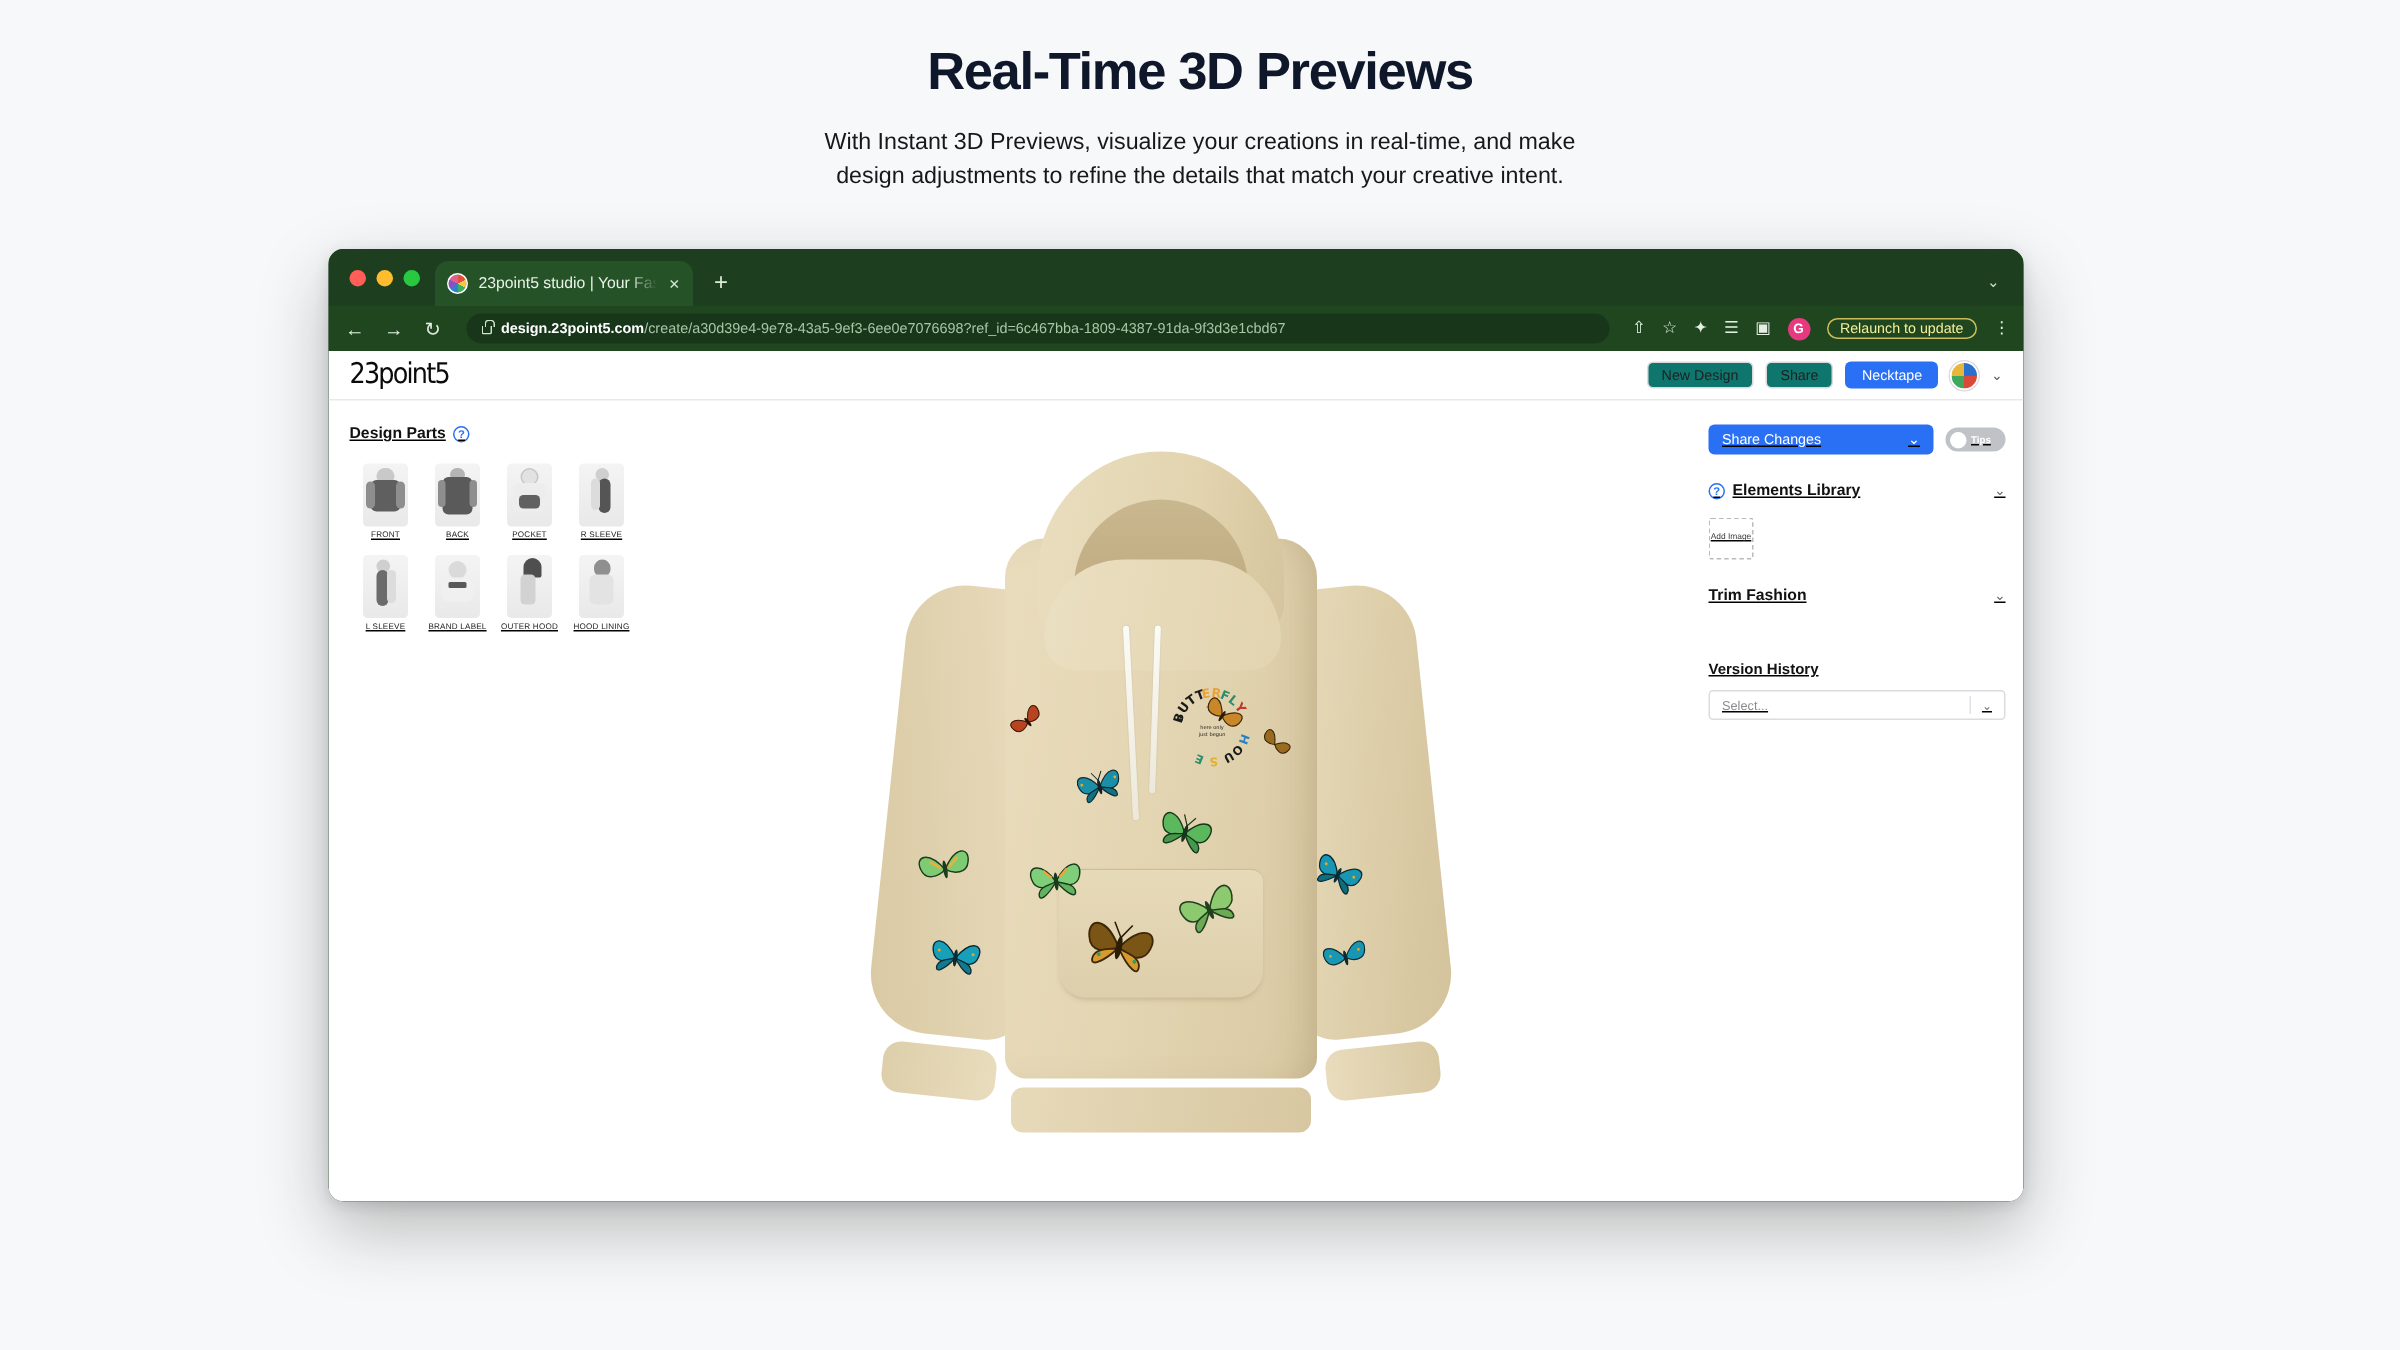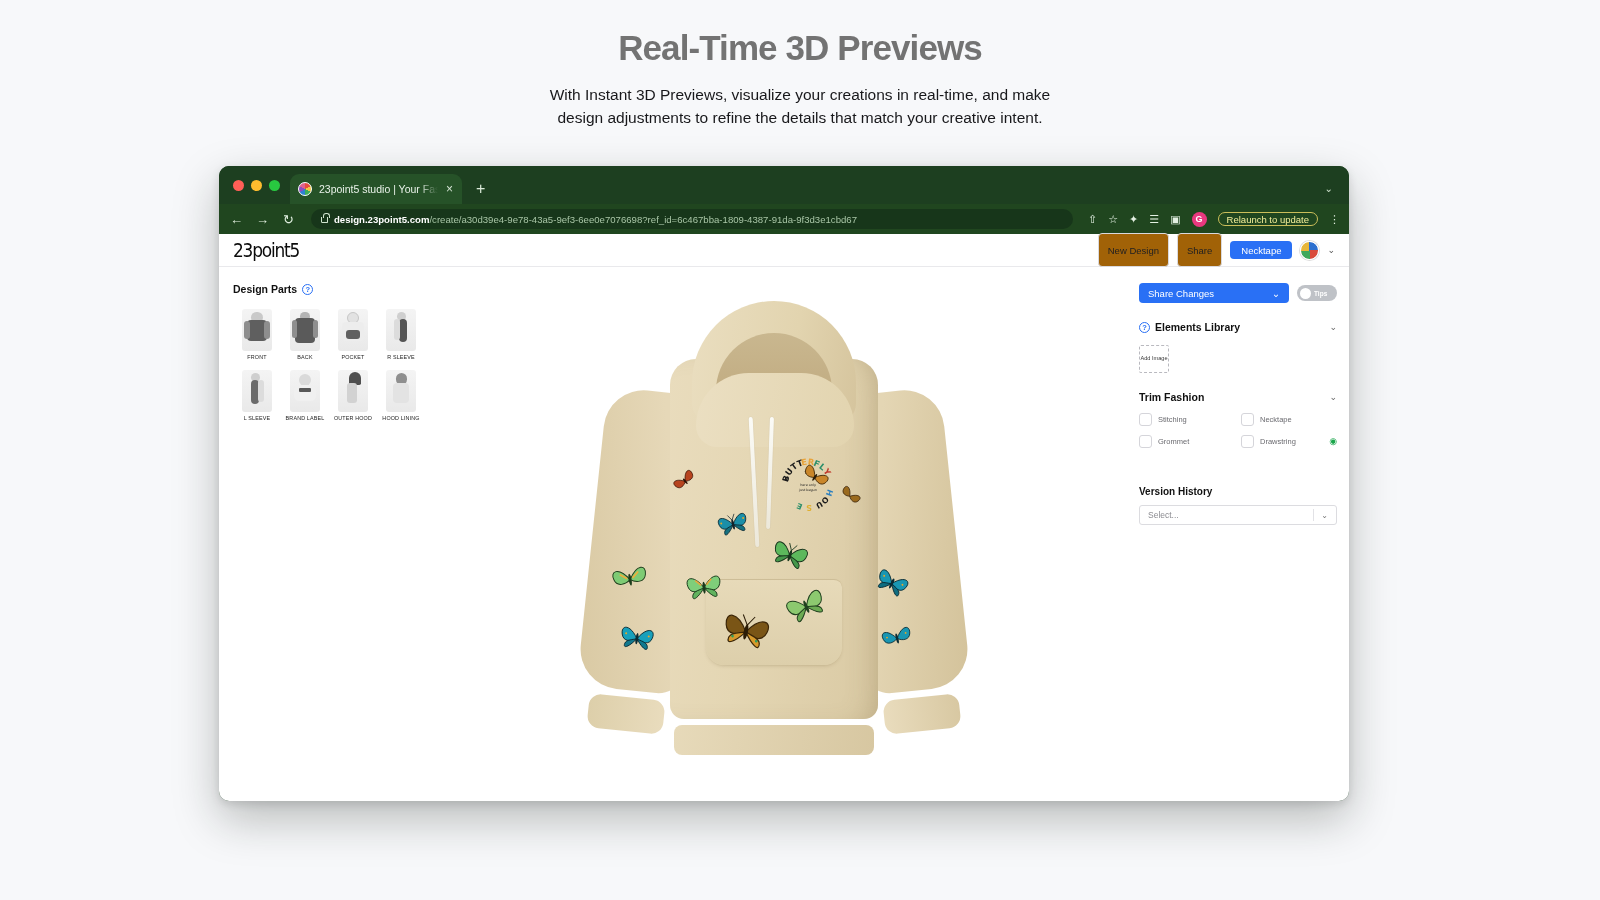--- a/index.html
+++ b/index.html
@@ -6,21 +6,21 @@
   html, body {
     width: 1600px; height: 900px;
     background: #f7f8fa;
     font-family: "Liberation Sans", sans-serif;
     overflow: hidden;
   }
 
   
   .hero { width: 1600px; padding-top: 28px; text-align: center; }
   .hero-title {
-    font-size: 35px; font-weight: 700; color: #737373;
+    font-size: 35px; font-weight: 700; color: #0f172a;
     letter-spacing: -0.9px; line-height: 1.15;
   }
   .hero-sub {
     margin-top: 16px; font-size: 15.5px; color: #18181b;
     line-height: 1.48; font-weight: 400;
   }
 
   
   .window {
     position: absolute; left: 219px; top: 166px;
@@ -93,35 +93,35 @@
   .app-header {
     height: 33px; border-bottom: 1px solid #e9e9ec; display: flex;
     align-items: center; padding: 0 14px; flex: none;
   }
   .logo {
     font-family: "DejaVu Sans", sans-serif; font-size: 17px; color: #0a0a0a;
     letter-spacing: -1.2px; font-weight: 400; transform: scaleY(1.12);
   }
   .hdr-right { margin-left: auto; display: flex; align-items: center; gap: 8px; }
   .btn-ghost {
-    height: 34px; border: 1px solid #d9d9de; border-radius: 4px; background: #a16207;
+    height: 18px; border: 1px solid #d9d9de; border-radius: 4px; background: #0f766e;
     font-size: 9.5px; color: #1f1f22; display: flex; align-items: center; padding: 0 9px;
   }
   .btn-primary {
     height: 18px; border-radius: 4px; background: #2970f5; color: #fff;
     font-size: 9.5px; display: flex; align-items: center; padding: 0 11px;
   }
   .avatar {
     width: 19px; height: 19px; border-radius: 50%;
     background: conic-gradient(#2b6fcf 0 25%, #d94a3a 25% 50%, #3fa85c 50% 75%, #e8b73a 75% 100%);
     border: 1px solid #fff; box-shadow: 0 0 0 1px #ddd;
   }
   .chev-sm { font-size: 9px; color: #555; }
 
-  .body-row { flex: 1; display: flex; min-height: 0; }
+  .body-row { flex: 1; display: flex; min-height: 0; text-decoration: underline; }
 
   
   .left-panel { width: 200px; padding: 16px 0 0 14px; flex: none; }
   .panel-title { font-size: 10.5px; font-weight: 700; color: #111; display: flex; align-items: center; gap: 5px; }
   .help-ic {
     width: 11px; height: 11px; border-radius: 50%; border: 1.3px solid #2970f5;
     color: #2970f5; font-size: 7.5px; display: inline-flex; align-items: center;
     justify-content: center; font-weight: 700; flex: none;
   }
   .parts-grid {
@@ -586,39 +586,20 @@
           <span class="help-ic">?</span>
           <span>Elements Library</span>
           <span class="sec-chev">⌄</span>
         </div>
         <div class="add-image">Add Image</div>
 
         <div class="sec-head">
           <span>Trim Fashion</span>
           <span class="sec-chev">⌄</span>
         </div>
-        <div class="trim-grid">
-          <div class="trim-item">
-            <span class="swatch"></span>
-            <span class="trim-lbl">Stitching</span>
-          </div>
-          <div class="trim-item">
-            <span class="swatch"></span>
-            <span class="trim-lbl">Necktape</span>
-          </div>
-          <div class="trim-item">
-            <span class="swatch"></span>
-            <span class="trim-lbl">Grommet</span>
-          </div>
-          <div class="trim-item">
-            <span class="swatch"></span>
-            <span class="trim-lbl">Drawstring</span>
-            <span class="eye">◉</span>
-          </div>
-        </div>
 
         <div class="vh-title">Version History</div>
         <div class="vh-select">
           <span>Select...</span>
           <span class="vh-sep"></span>
           <span class="vh-chev">⌄</span>
         </div>
       </div>
 
     </div>

